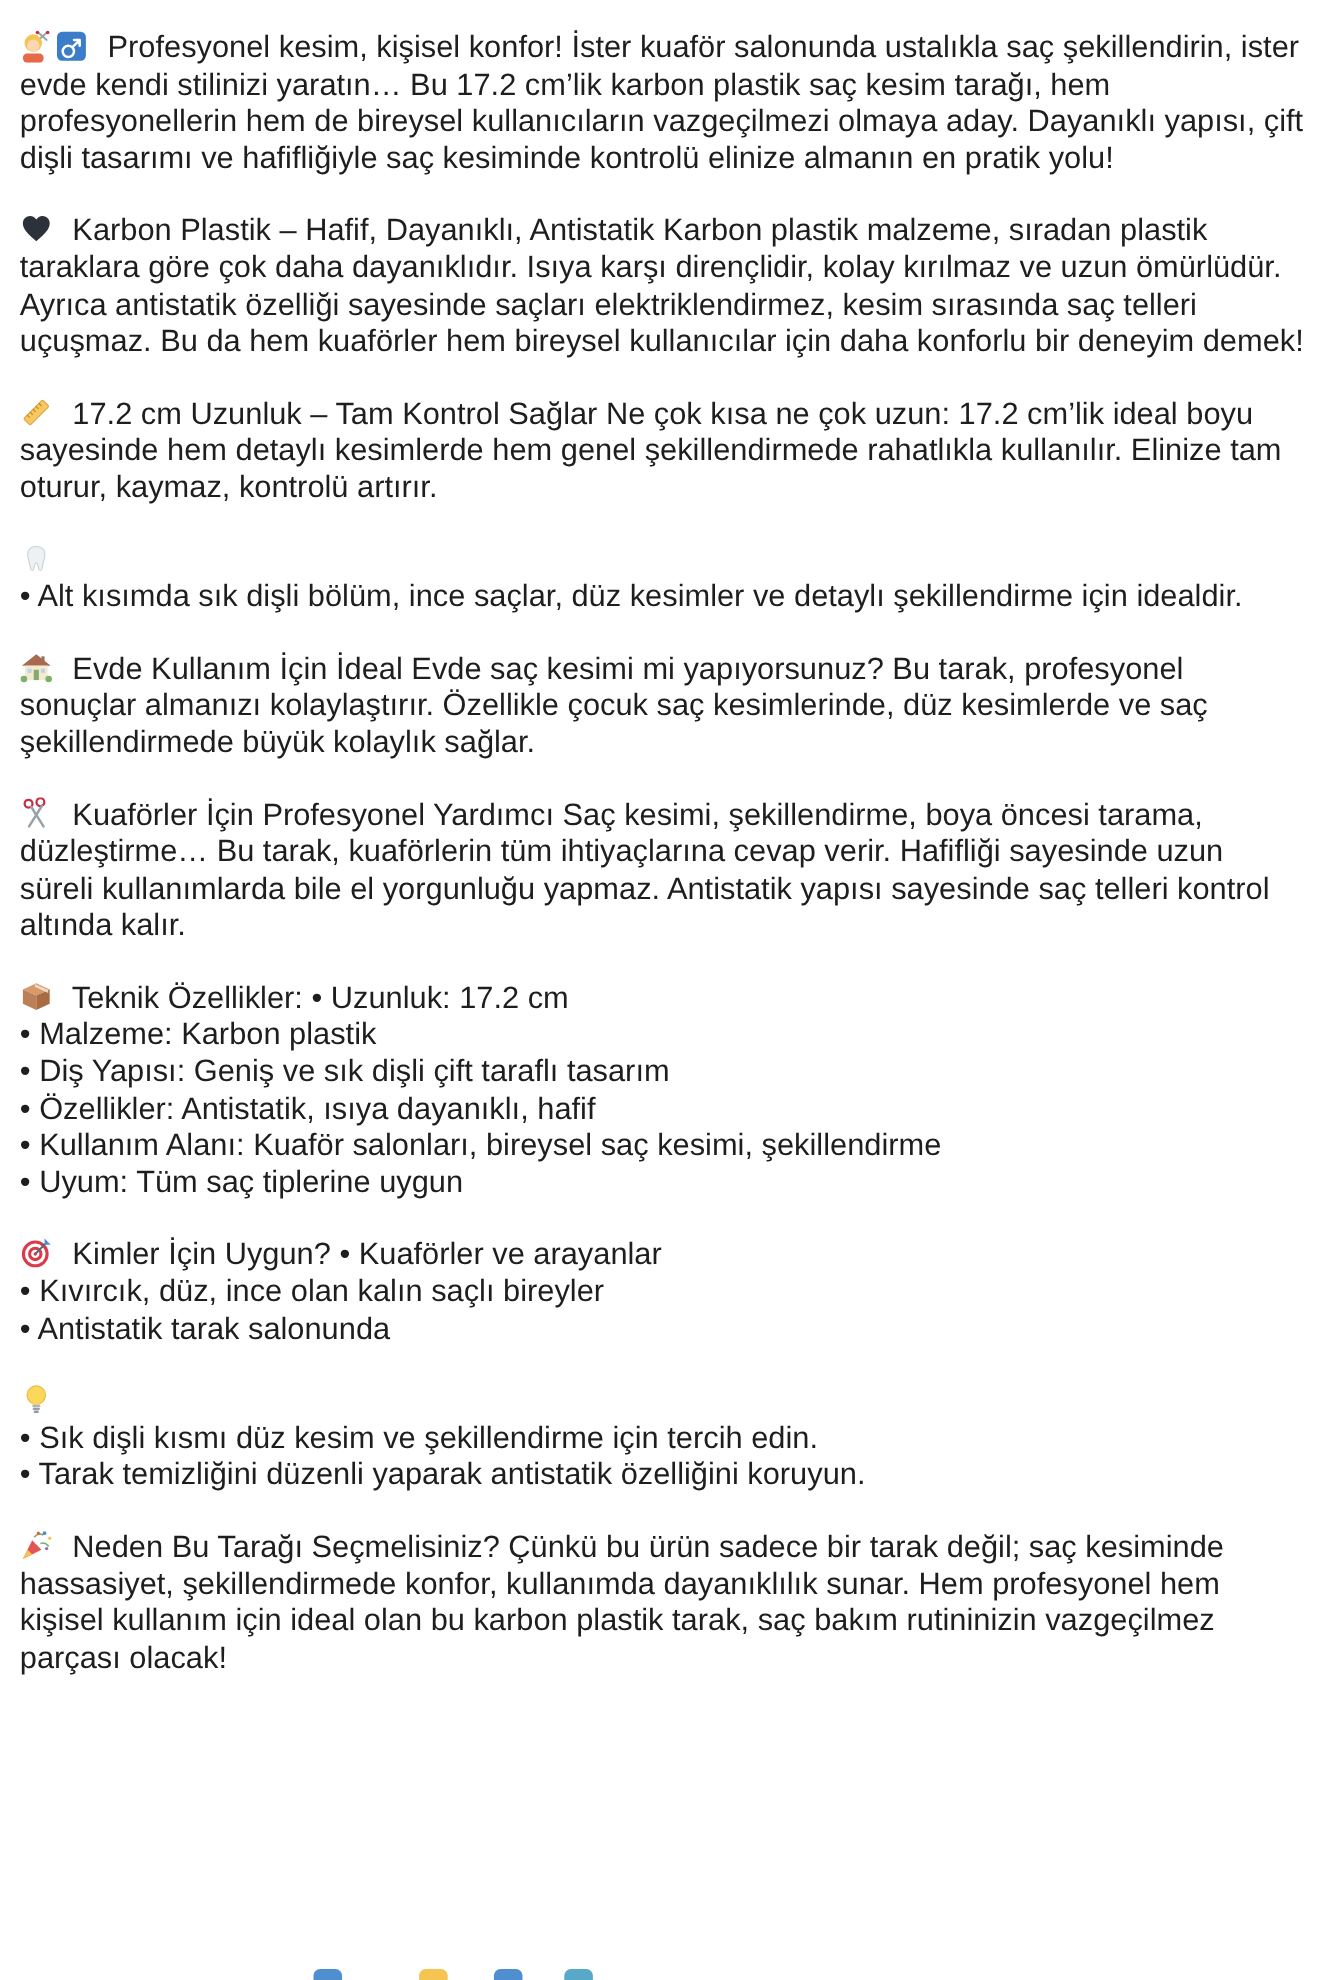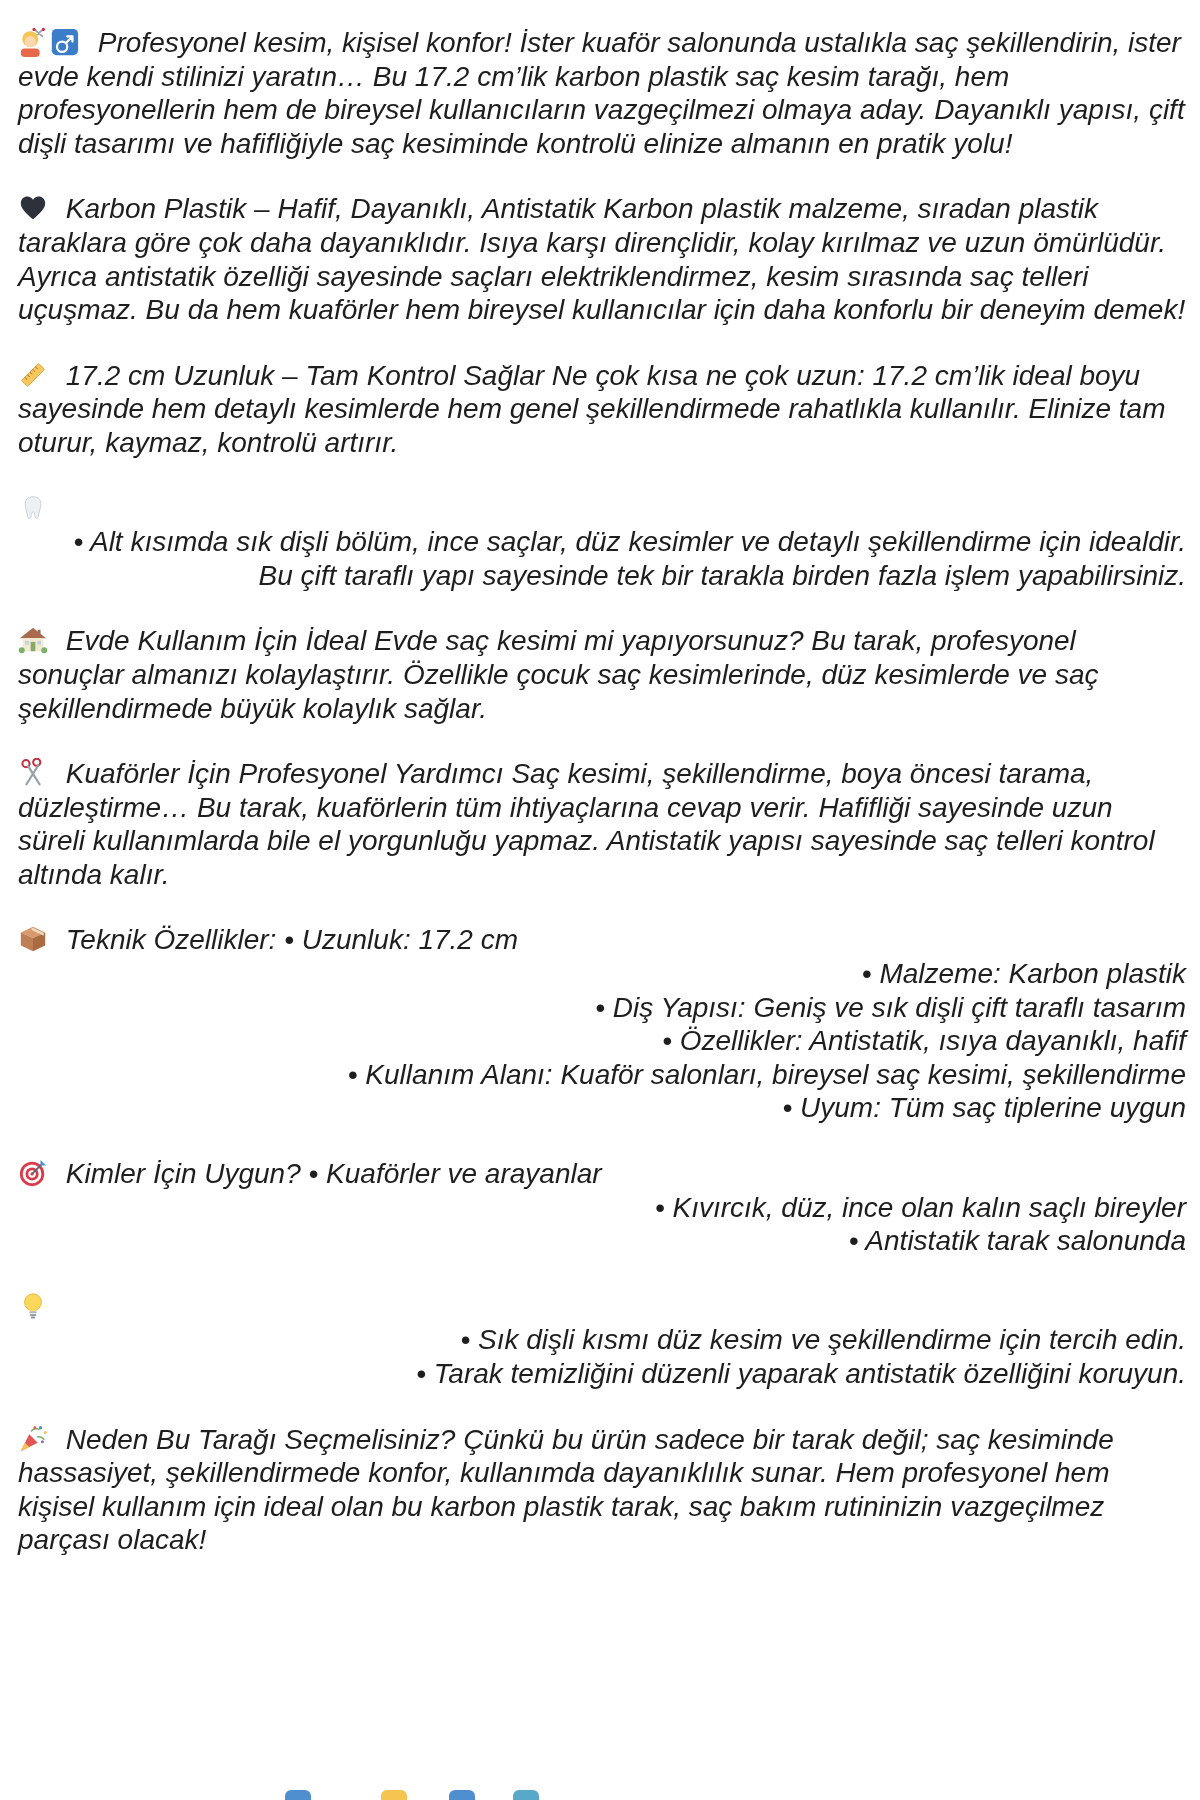--- a/index.html
+++ b/index.html
@@ -8,22 +8,22 @@
     box-sizing:border-box;
     background:#ffffff;
     color:#1e1e1e;
     font-family:"Liberation Sans","DejaVu Sans",sans-serif;
     font-size:28px;
     line-height:1.2;
     padding:26px 14px 0 18px;
     overflow:hidden;
     position:relative;
   }
-  .para{margin:0 0 32px 0;font-style:italic;}
-  .para .line{display:block;text-align:right;}
+  .para{margin:0 0 32px 0;}
+  .para .line{display:block;}
   .icon{
     display:inline-block;
     vertical-align:-5px;
     margin-right:10px;
     line-height:0;
   }
   .icon svg{display:inline-block;}
   .cutoff{
     position:absolute;left:0;bottom:0;width:100%;height:10px;
     overflow:hidden;
@@ -60,21 +60,21 @@
           <g transform="rotate(-45 16 16)">
             <rect x="3" y="11.5" width="26" height="9" rx="1.5" fill="#f8c860" stroke="#d9a43e"></rect>
             <path d="M8 11.5v3.6M12 11.5v3.6M16 11.5v3.6M20 11.5v3.6M24 11.5v3.6" stroke="#b9862f" stroke-width="1.1"></path>
           </g>
         </svg></span>
   <span>17.2 cm Uzunluk – Tam Kontrol Sağlar Ne çok kısa ne çok uzun: 17.2 cm’lik ideal boyu sayesinde hem detaylı kesimlerde hem genel şekillendirmede rahatlıkla kullanılır. Elinize tam oturur, kaymaz, kontrolü artırır.</span></div>
     <div class="para">
     <span class="icon"><svg width="30" height="30" viewBox="0 0 32 32">
           <path d="M16 4c-6 0-8.8 3.8-8.3 8.8.4 4 1.6 6.2 2.6 12.2.5 3 3 3 3.5 0 .5-2.9 1-5 2.2-5s1.7 2.1 2.2 5c.5 3 3 3 3.5 0 1-6 2.2-8.2 2.6-12.2C24.8 7.8 22 4 16 4Z" fill="#edf1f4" stroke="#c6cfd6"></path>
         </svg></span>
-  <div class="line">• Alt kısımda sık dişli bölüm, ince saçlar, düz kesimler ve detaylı şekillendirme için idealdir.</div><div class="line">Bu çift taraflı yapı sayesinde tek bir tarakla birden fazla işlem yapabilirsiniz.</div></div>
+  <div class="line">• Alt kısımda sık dişli bölüm, ince saçlar, düz kesimler ve detaylı şekillendirme için idealdir.</div></div>
     <div class="para">
     <span class="icon"><svg width="30" height="30" viewBox="0 0 32 32">
           <rect x="21" y="5" width="3" height="6" fill="#8c6e63"></rect>
           <polygon points="16,3 30,14 2,14" fill="#a96a4f"></polygon>
           <rect x="5" y="14" width="22" height="14" fill="#f3ead2"></rect>
           <rect x="13.5" y="18" width="5" height="10" fill="#87a96b"></rect>
           <rect x="7.5" y="17" width="4" height="4" fill="#bcd4e6"></rect>
           <rect x="20.5" y="17" width="4" height="4" fill="#bcd4e6"></rect>
           <circle cx="4" cy="27" r="3.2" fill="#7fb069"></circle>
           <circle cx="28" cy="27" r="3.2" fill="#7fb069"></circle>

